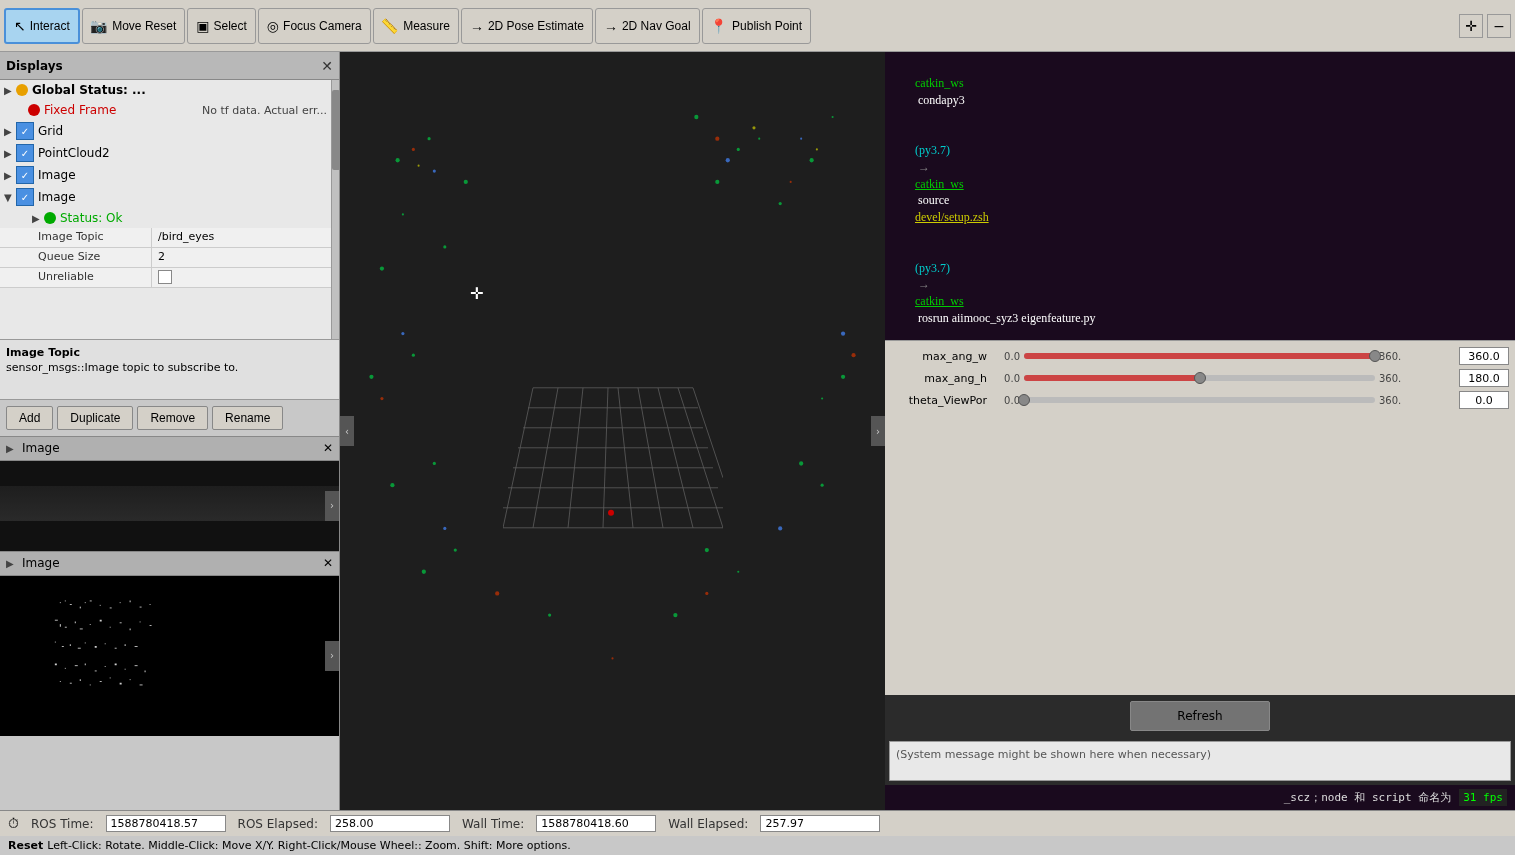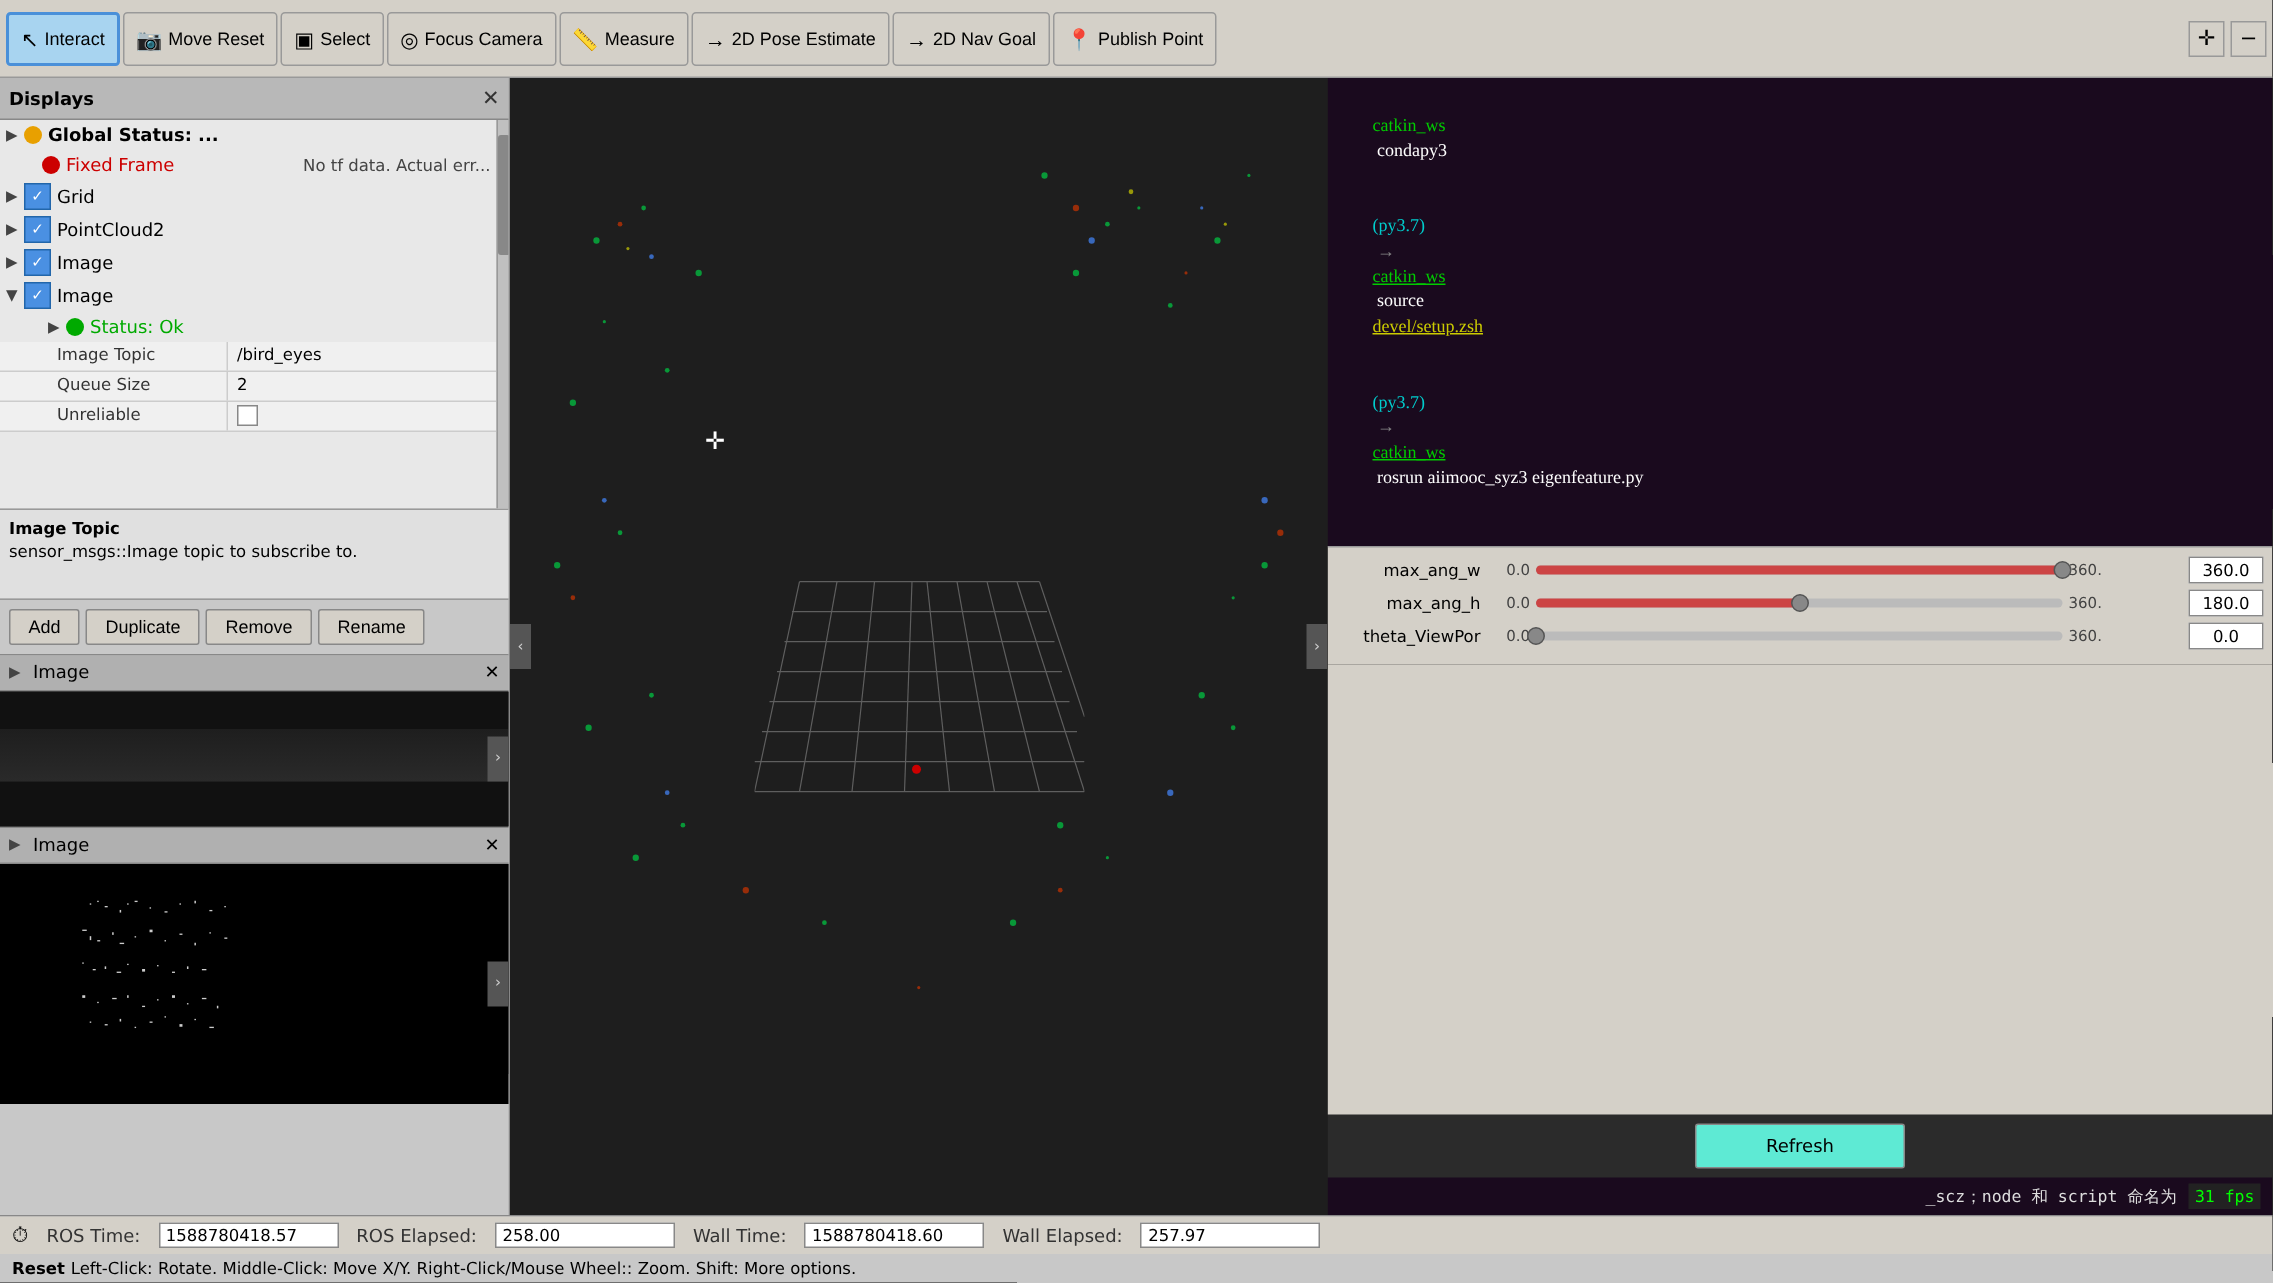--- a/index.html
+++ b/index.html
@@ -435,21 +435,21 @@
       color: #000;
       display: flex;
       align-items: center;
       justify-content: center;
       margin-left: 46px;
     }
 
     .refresh-btn {
       width: 140px;
       height: 30px;
-      background: #5eead4;
+      background: #737373;
       border: 1px solid #888;
       border-radius: 2px;
       cursor: pointer;
       font-size: 12px;
       color: #000;
       display: flex;
       align-items: center;
       justify-content: center;
       margin: 6px auto;
     }
@@ -931,20 +931,21 @@
         </div>
         <span class="slider-max">360.</span>
         <div class="slider-value-box">0.0</div>
       </div>
     </div>
 
     <div style="flex:1; background:#d4d0c8; min-height:80px;"></div>
 
     <div class="refresh-btn">Refresh</div>
 
+    <div class="system-msg">(System message might be shown here when necessary)</div>
 
     <div class="bottom-right">
       <span>_scz；node 和 script 命名为</span>
       <span class="fps-indicator">31 fps</span>
     </div>
 
   </div>
 
 </div>
 

